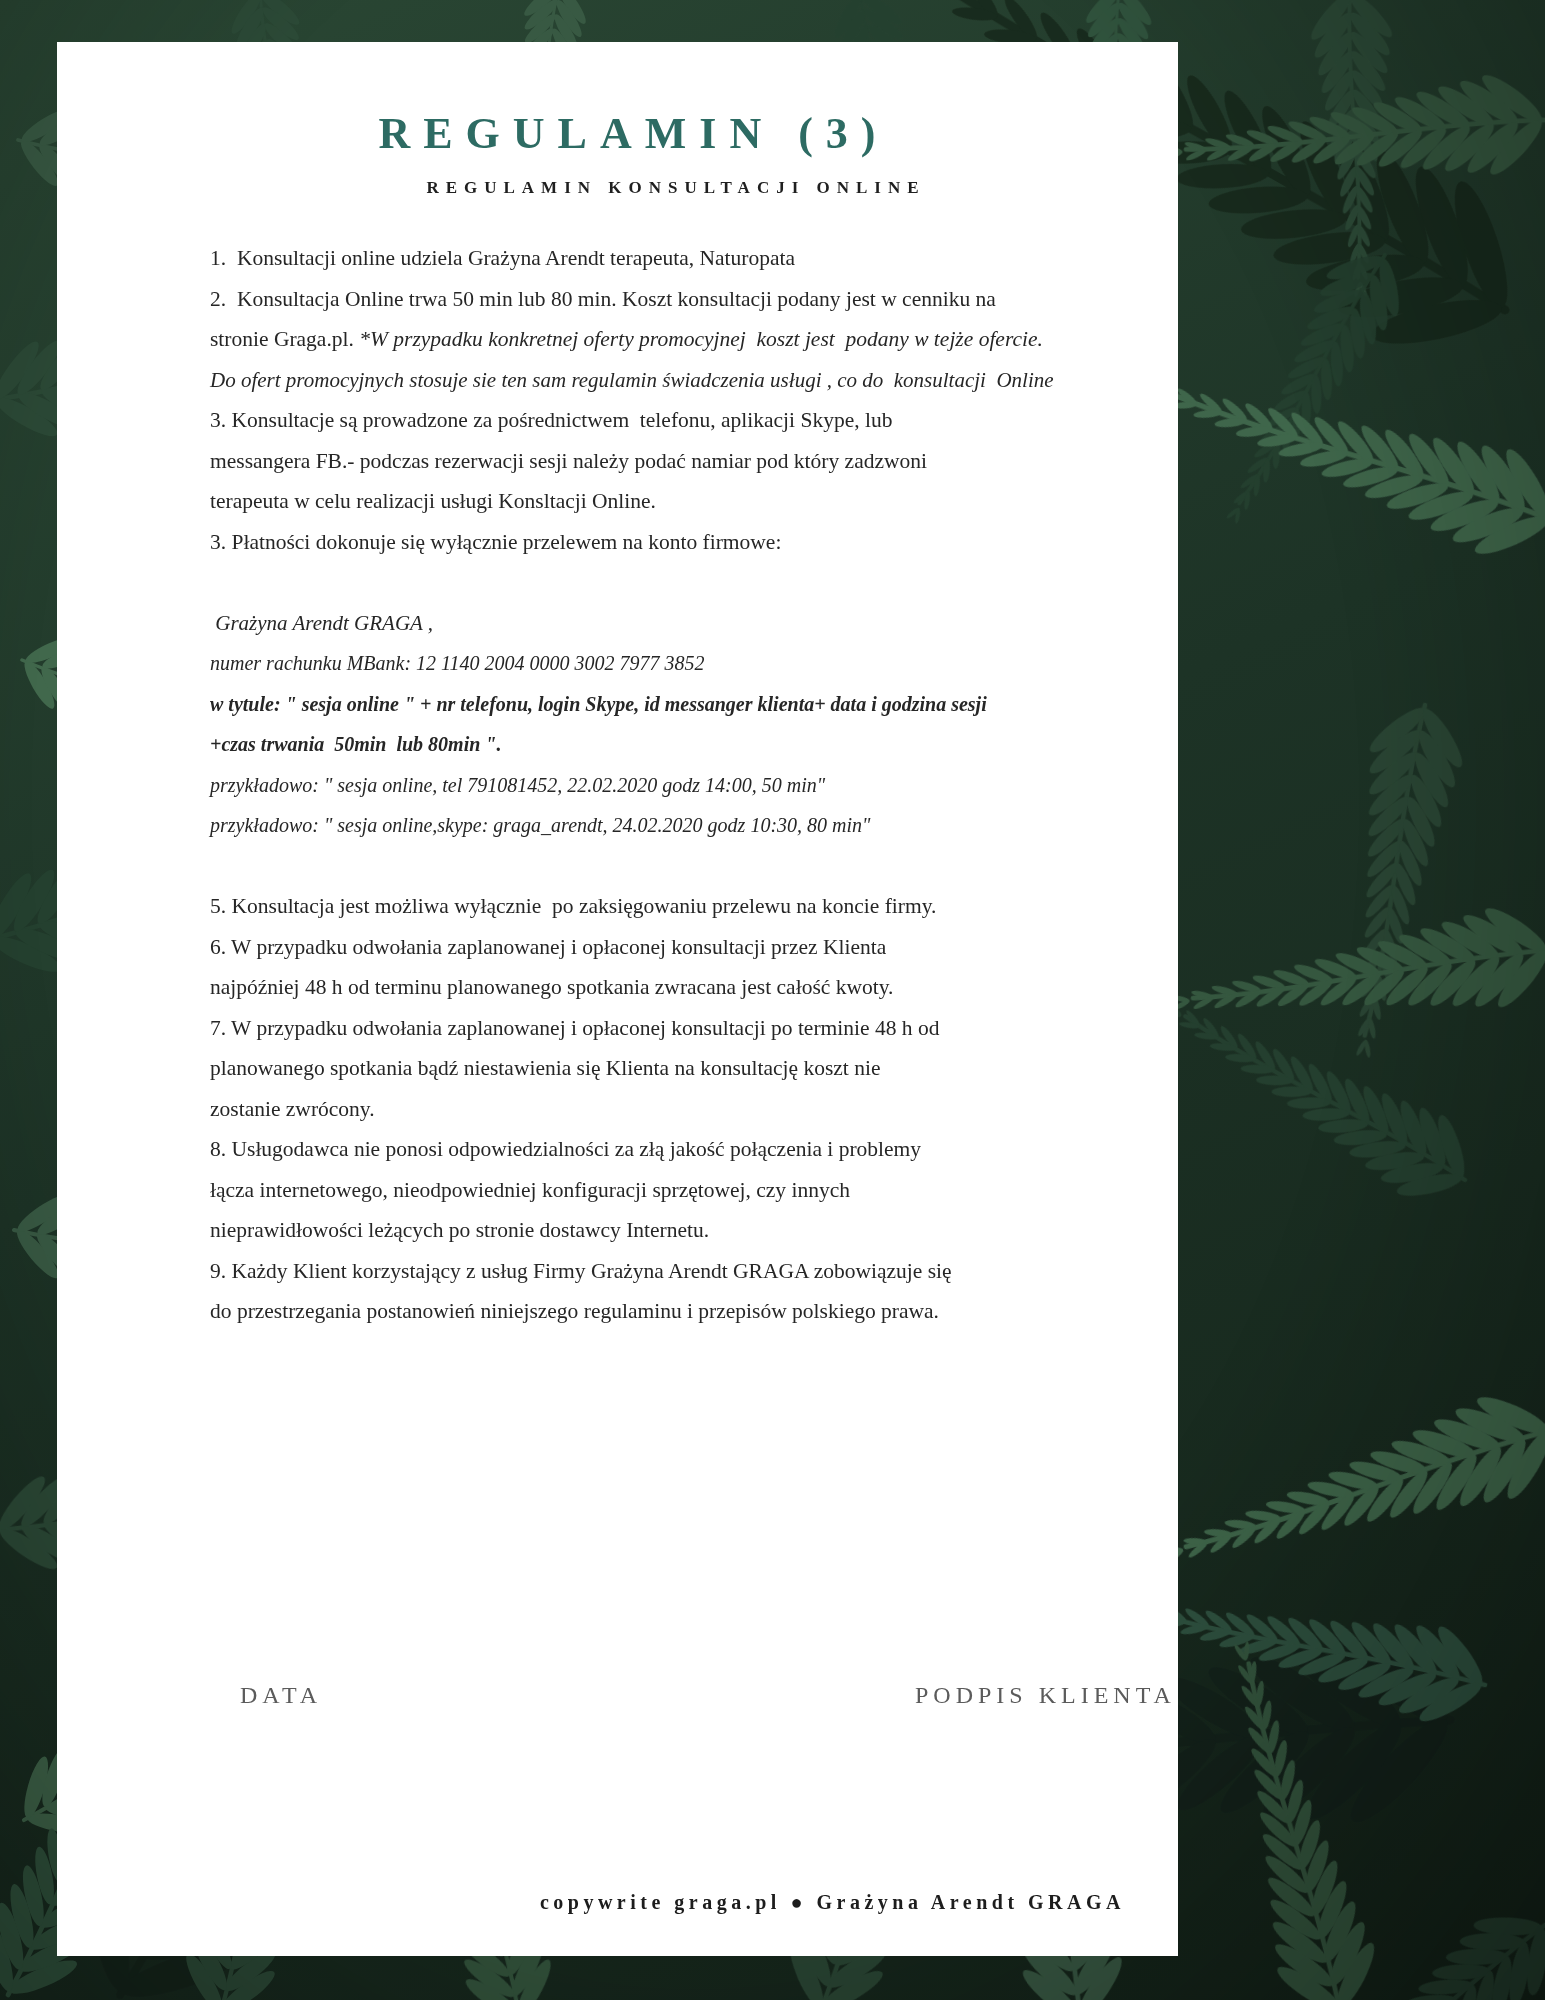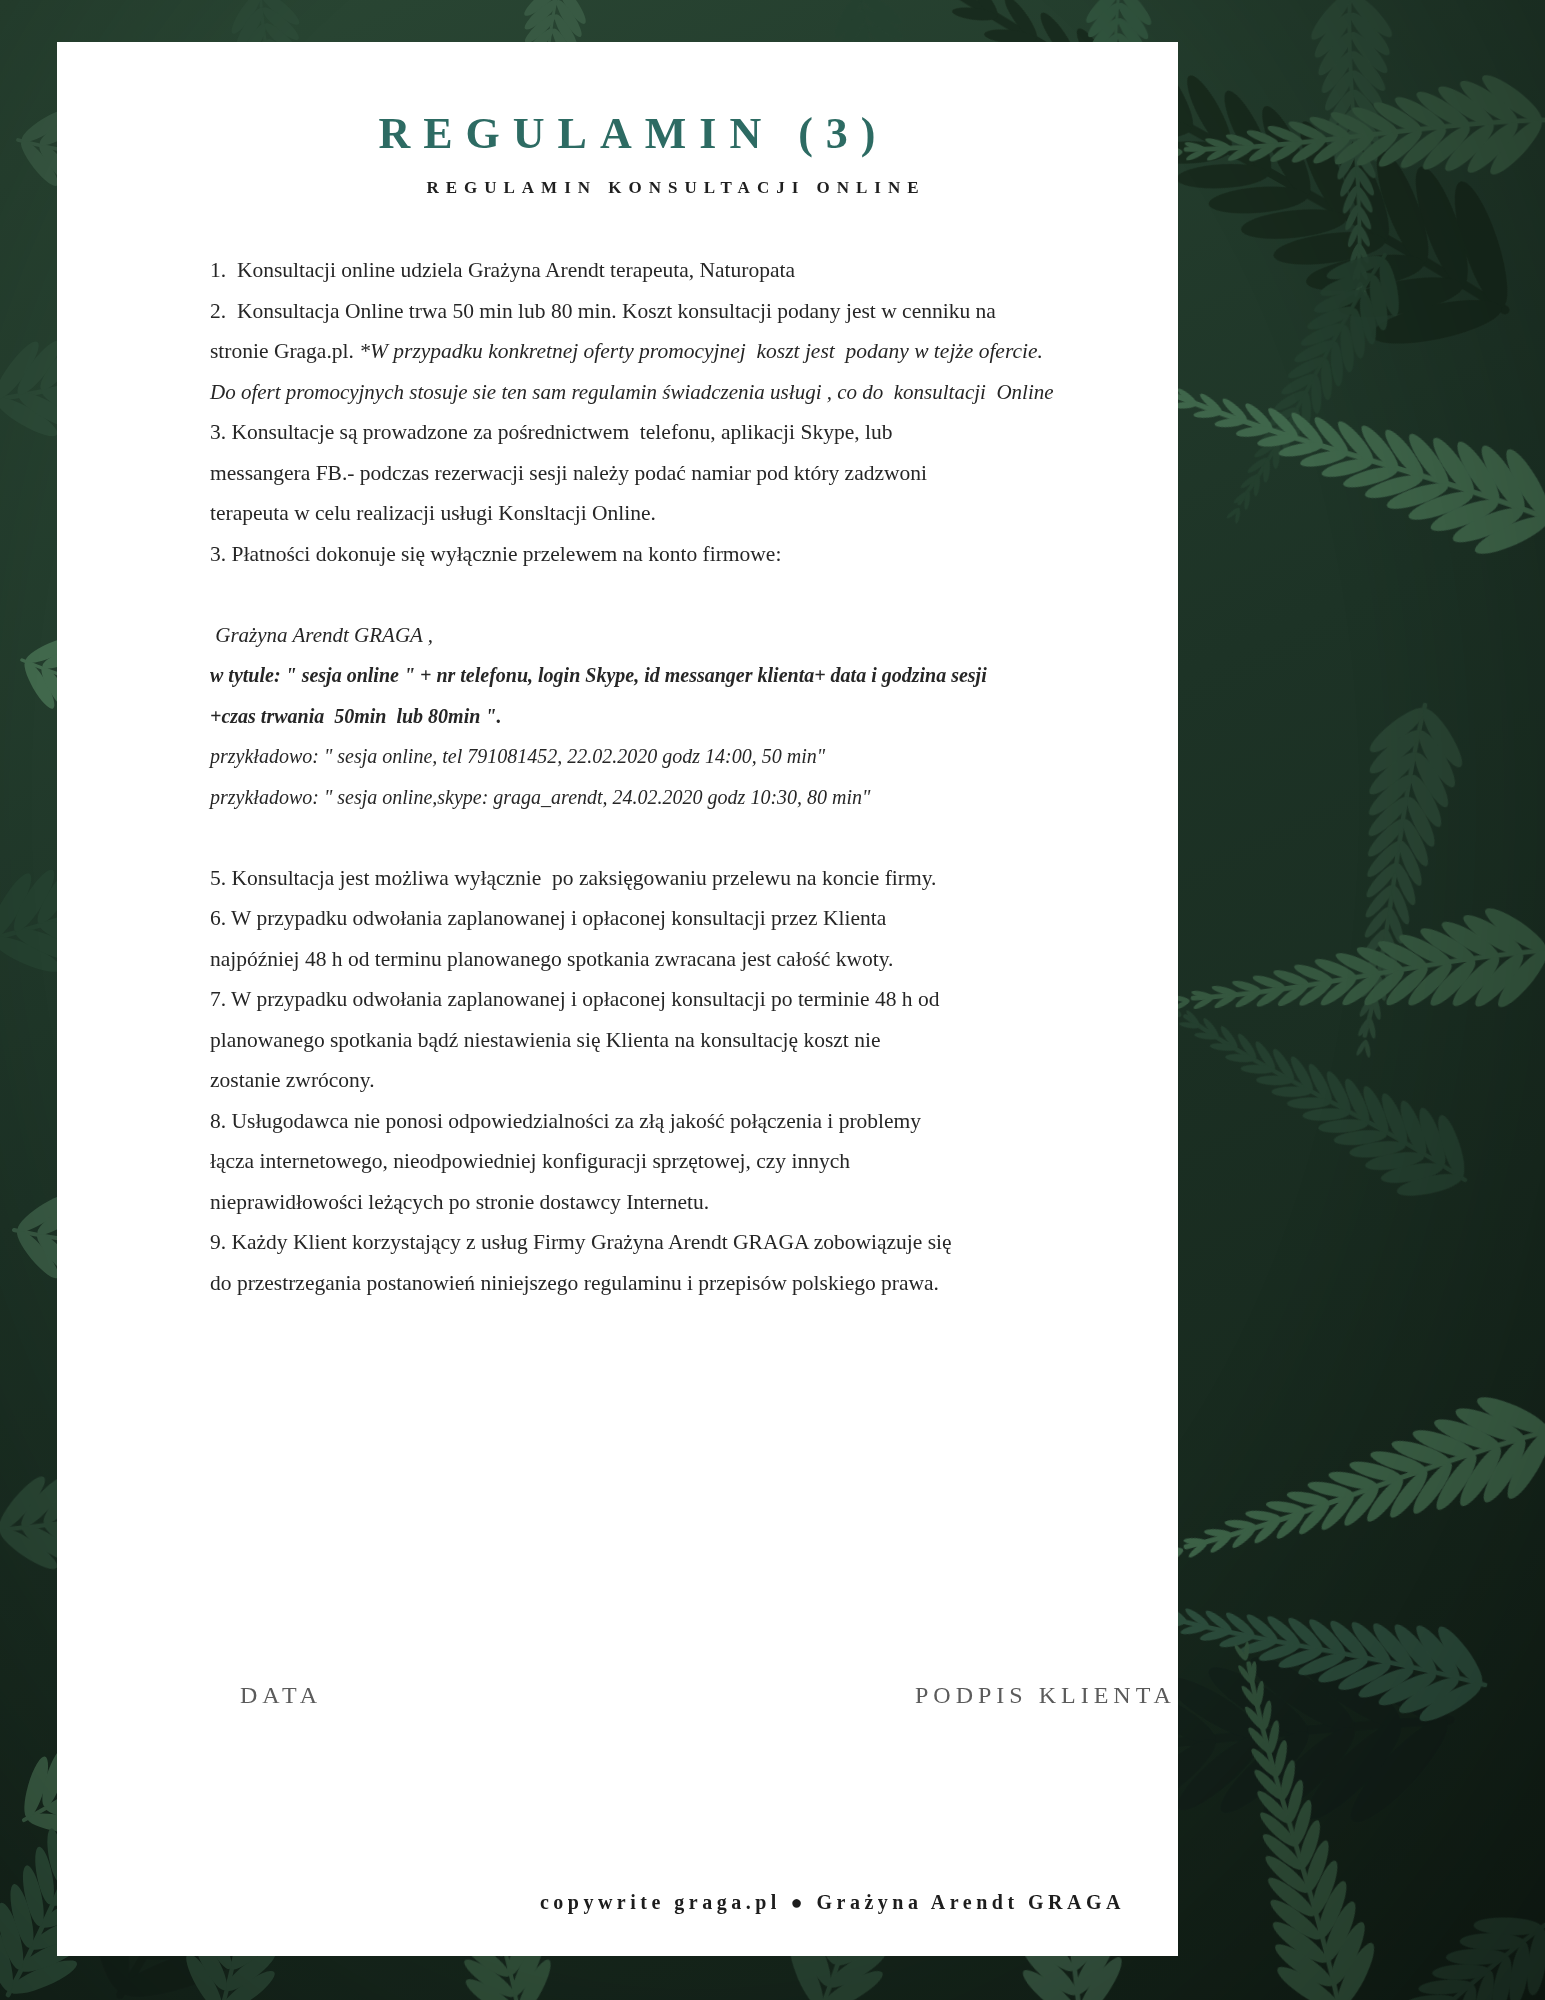--- a/index.html
+++ b/index.html
@@ -18,21 +18,21 @@
   .doc-title{
     position:absolute;left:16px;top:66px;width:1121px;text-align:center;
     font-size:44px;font-weight:700;letter-spacing:13px;color:#2d6b63;line-height:52px;
     white-space:pre;
   }
   .doc-subtitle{
     position:absolute;left:0;top:134px;width:1238px;text-align:center;
     font-size:17px;font-weight:700;letter-spacing:7px;color:#1f1f1f;line-height:24px;
     white-space:pre;
   }
-  .doc-body{position:absolute;left:153px;top:208px;width:960px;color:#262626;}
+  .doc-body{position:absolute;left:153px;top:196px;width:960px;color:#262626;}
   .ln{margin:0;line-height:40.5px;min-height:40.5px;font-size:21.5px;white-space:pre;}
   .v-i{font-style:italic;font-size:21px;}
   .v-is{font-style:italic;font-size:20px;}
   .v-bis{font-style:italic;font-weight:700;font-size:20px;}
   .run-i{font-style:italic;}
   .sig-label{
     position:absolute;top:1640px;font-size:24px;letter-spacing:5px;color:#5b5b5b;
     white-space:pre;
   }
   .sig-date{left:183px;}
@@ -3029,20 +3029,21 @@
       <p class="ln"><span>1.  Konsultacji online udziela Grażyna Arendt terapeuta, Naturopata</span></p>
       <p class="ln"><span>2.  Konsultacja Online trwa 50 min lub 80 min. Koszt konsultacji podany jest w cenniku na</span></p>
       <p class="ln"><span>stronie Graga.pl. </span><span class="run-i">*W przypadku konkretnej oferty promocyjnej  koszt jest  podany w tejże ofercie.</span></p>
       <p class="ln v-i"><span>Do ofert promocyjnych stosuje sie ten sam regulamin świadczenia usługi , co do  konsultacji  Online</span></p>
       <p class="ln"><span>3. Konsultacje są prowadzone za pośrednictwem  telefonu, aplikacji Skype, lub</span></p>
       <p class="ln"><span>messangera FB.- podczas rezerwacji sesji należy podać namiar pod który zadzwoni</span></p>
       <p class="ln"><span>terapeuta w celu realizacji usługi Konsltacji Online.</span></p>
       <p class="ln"><span>3. Płatności dokonuje się wyłącznie przelewem na konto firmowe:</span></p>
       <p class="ln"><span></span></p>
       <p class="ln v-i"><span> Grażyna Arendt GRAGA ,</span></p>
+      <p class="ln v-is"><span>numer rachunku MBank: 12 1140 2004 0000 3002 7977 3852</span></p>
       <p class="ln v-bis"><span>w tytule: " sesja online " + nr telefonu, login Skype, id messanger klienta+ data i godzina sesji</span></p>
       <p class="ln v-bis"><span>+czas trwania  50min  lub 80min ".</span></p>
       <p class="ln v-is"><span>przykładowo: " sesja online, tel 791081452, 22.02.2020 godz 14:00, 50 min"</span></p>
       <p class="ln v-is"><span>przykładowo: " sesja online,skype: graga_arendt, 24.02.2020 godz 10:30, 80 min"</span></p>
       <p class="ln"><span></span></p>
       <p class="ln"><span>5. Konsultacja jest możliwa wyłącznie  po zaksięgowaniu przelewu na koncie firmy.</span></p>
       <p class="ln"><span>6. W przypadku odwołania zaplanowanej i opłaconej konsultacji przez Klienta</span></p>
       <p class="ln"><span>najpóźniej 48 h od terminu planowanego spotkania zwracana jest całość kwoty.</span></p>
       <p class="ln"><span>7. W przypadku odwołania zaplanowanej i opłaconej konsultacji po terminie 48 h od</span></p>
       <p class="ln"><span>planowanego spotkania bądź niestawienia się Klienta na konsultację koszt nie</span></p>

